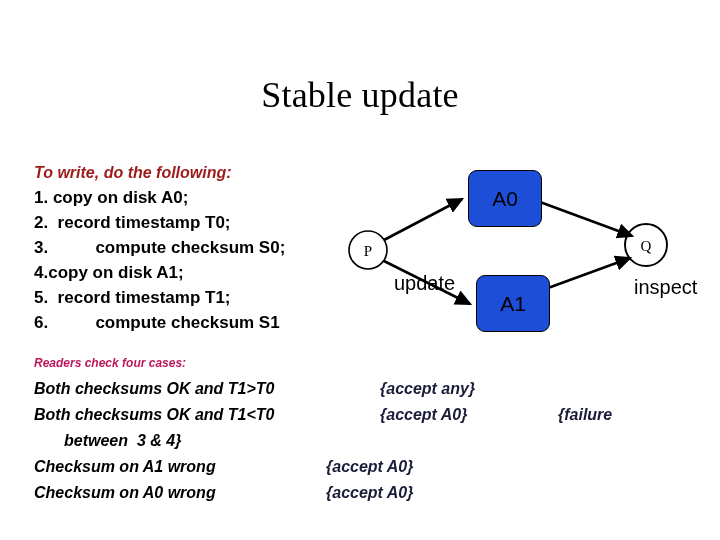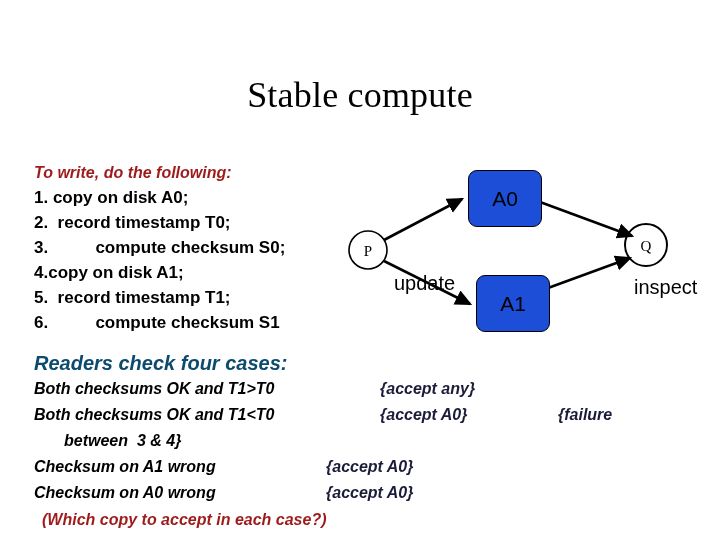--- a/index.html
+++ b/index.html
@@ -68,24 +68,24 @@
     font-size: 17px;
   }
 
   
   #readers-block {
     left: 34px;
     top: 350px;
     width: 660px;
   }
   #readers-block .head {
-    color: #0c4a6e;
-    font-weight: bold;
-    font-style: italic;
-    font-size: 20px;
+    color: #be185d;
+    font-weight: bold;
+    font-style: italic;
+    font-size: 12px;
     line-height: 26px;
     white-space: pre;
   }
   #readers-block .case-row {
     position: relative;
     height: 26px;
     line-height: 26px;
     font-size: 16px;
     font-weight: bold;
     font-style: italic;
@@ -164,21 +164,21 @@
     margin-left: 44px;
   }
   #label-update { left: 10px; top: 112px; }
   #label-inspect { left: 250px; top: 116px; }
 </style>
 </head>
 <body>
 
 <div id="slide">
 
-  <div id="slide-title">Stable compute</div>
+  <div id="slide-title">Stable update</div>
 
   <div class="txt-block" id="write-block">
     <div class="line head">To write, do the following:</div>
     <div class="line step">1. copy on disk A0;</div>
     <div class="line step">2.  record timestamp T0;</div>
     <div class="line step">3.          compute checksum S0;</div>
     <div class="line step">4.copy on disk A1;</div>
     <div class="line step">5.  record timestamp T1;</div>
     <div class="line step">6.          compute checksum S1</div>
   </div>
@@ -202,21 +202,20 @@
     <div class="case-row">
       <span class="cond">Checksum on A1 wrong</span>
       <span class="act col-c">{accept A0}</span>
     </div>
 
     <div class="case-row">
       <span class="cond">Checksum on A0 wrong</span>
       <span class="act col-c">{accept A0}</span>
     </div>
 
-    <div class="foot">(Which copy to accept in each case?)</div>
   </div>
 
   <div id="diagram">
 
     <svg width="375" height="180" viewBox="0 0 375 180">
       <defs>
         <marker id="arrowhead" markerWidth="7" markerHeight="7" refX="5.6" refY="3" orient="auto" markerUnits="strokeWidth">
           <path d="M0,0 L6.5,3 L0,6 Z" fill="#000000"></path>
         </marker>
       </defs>

